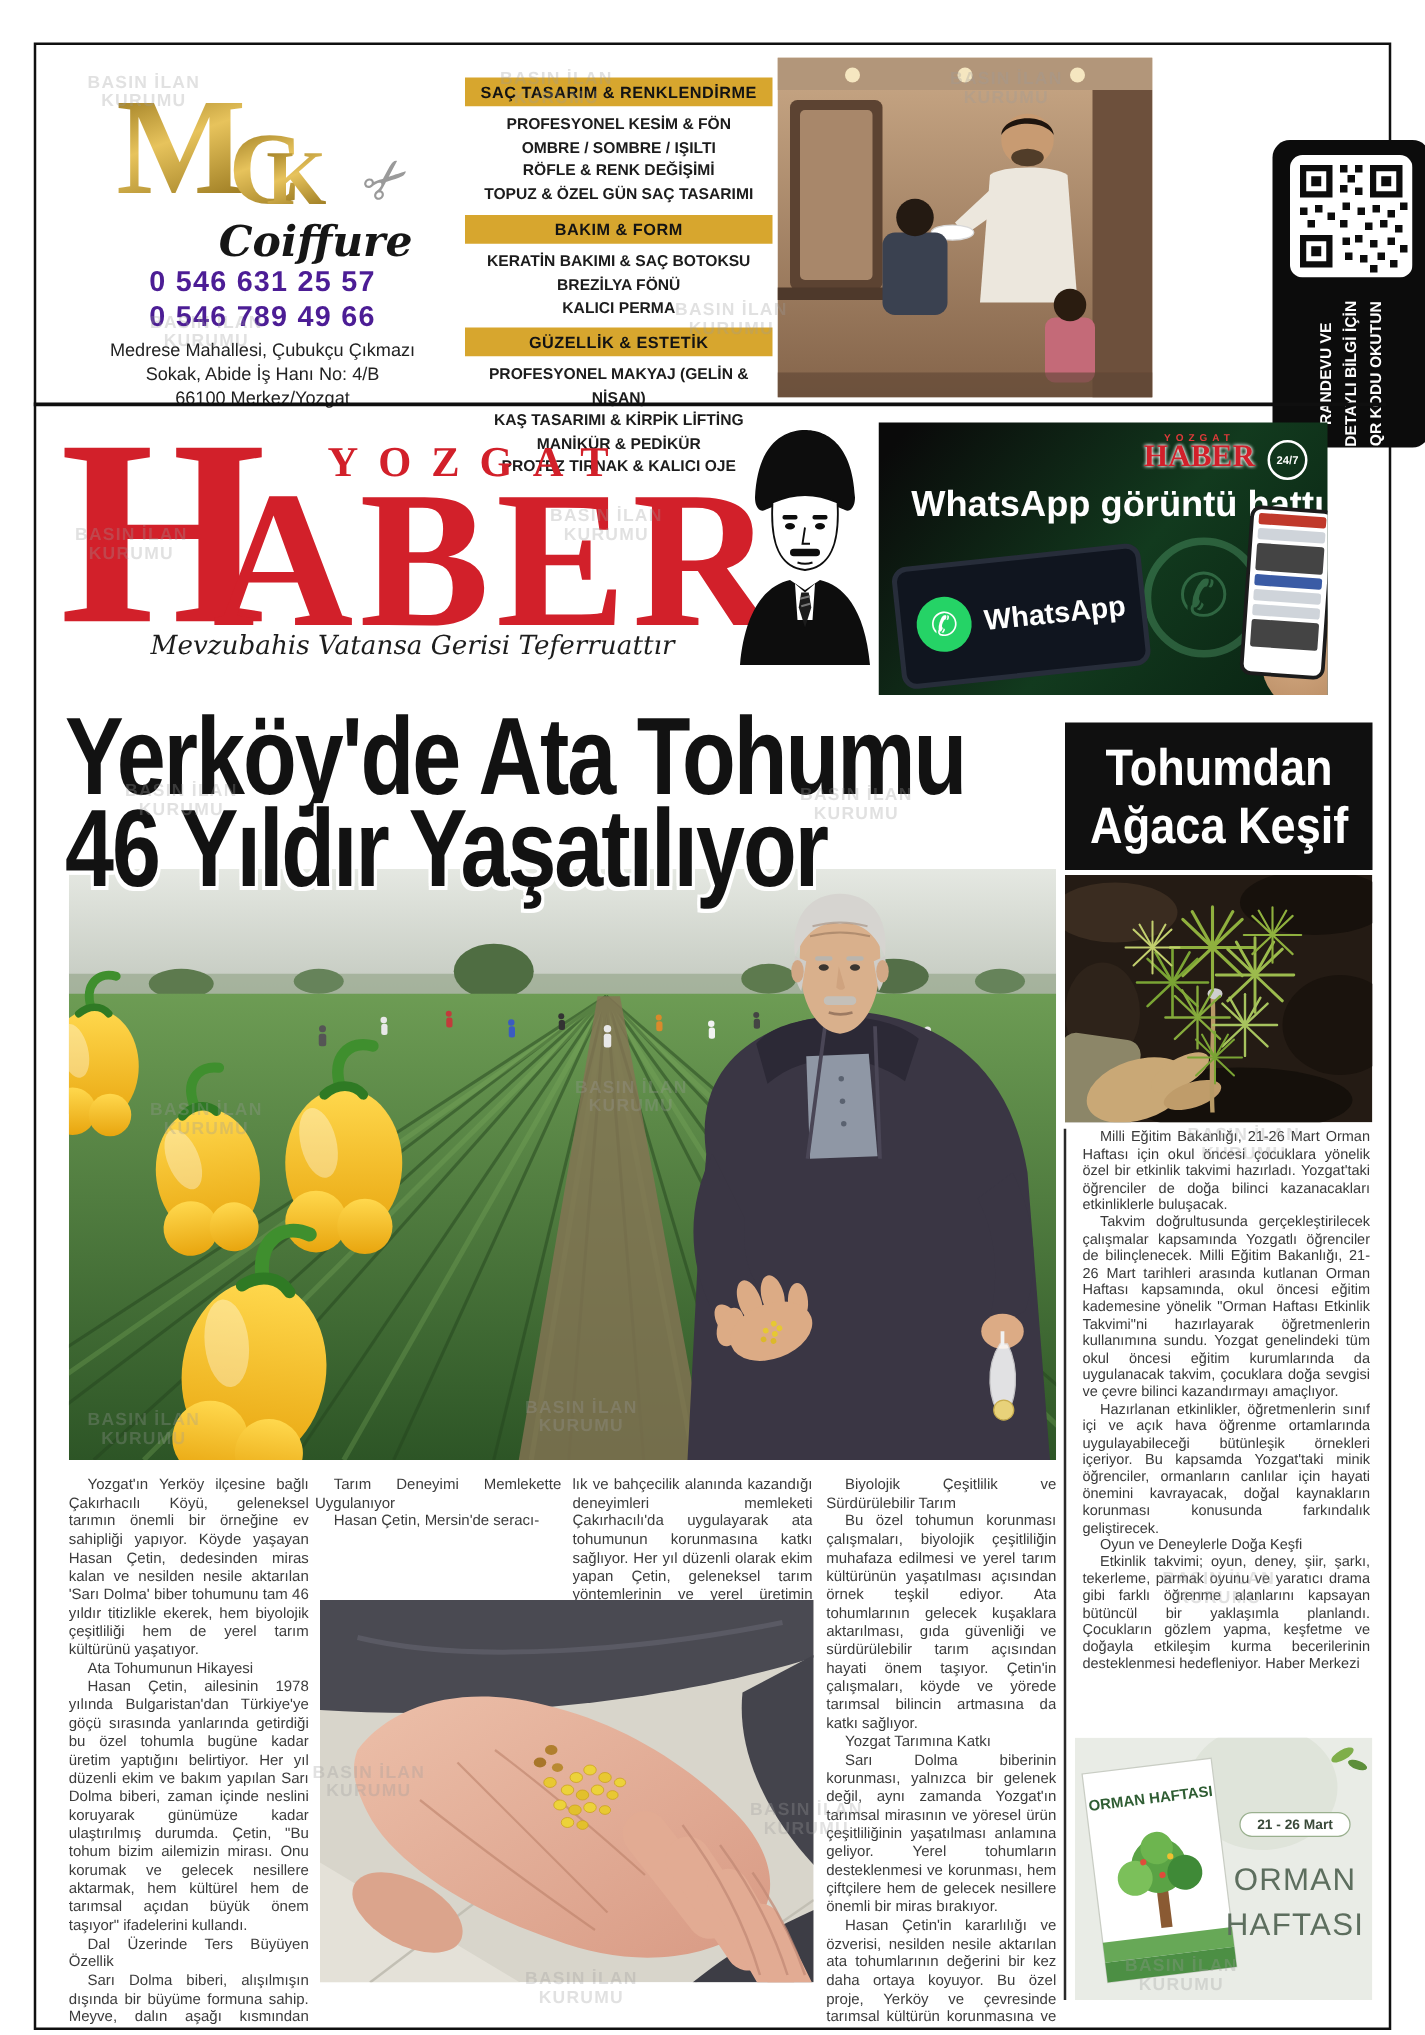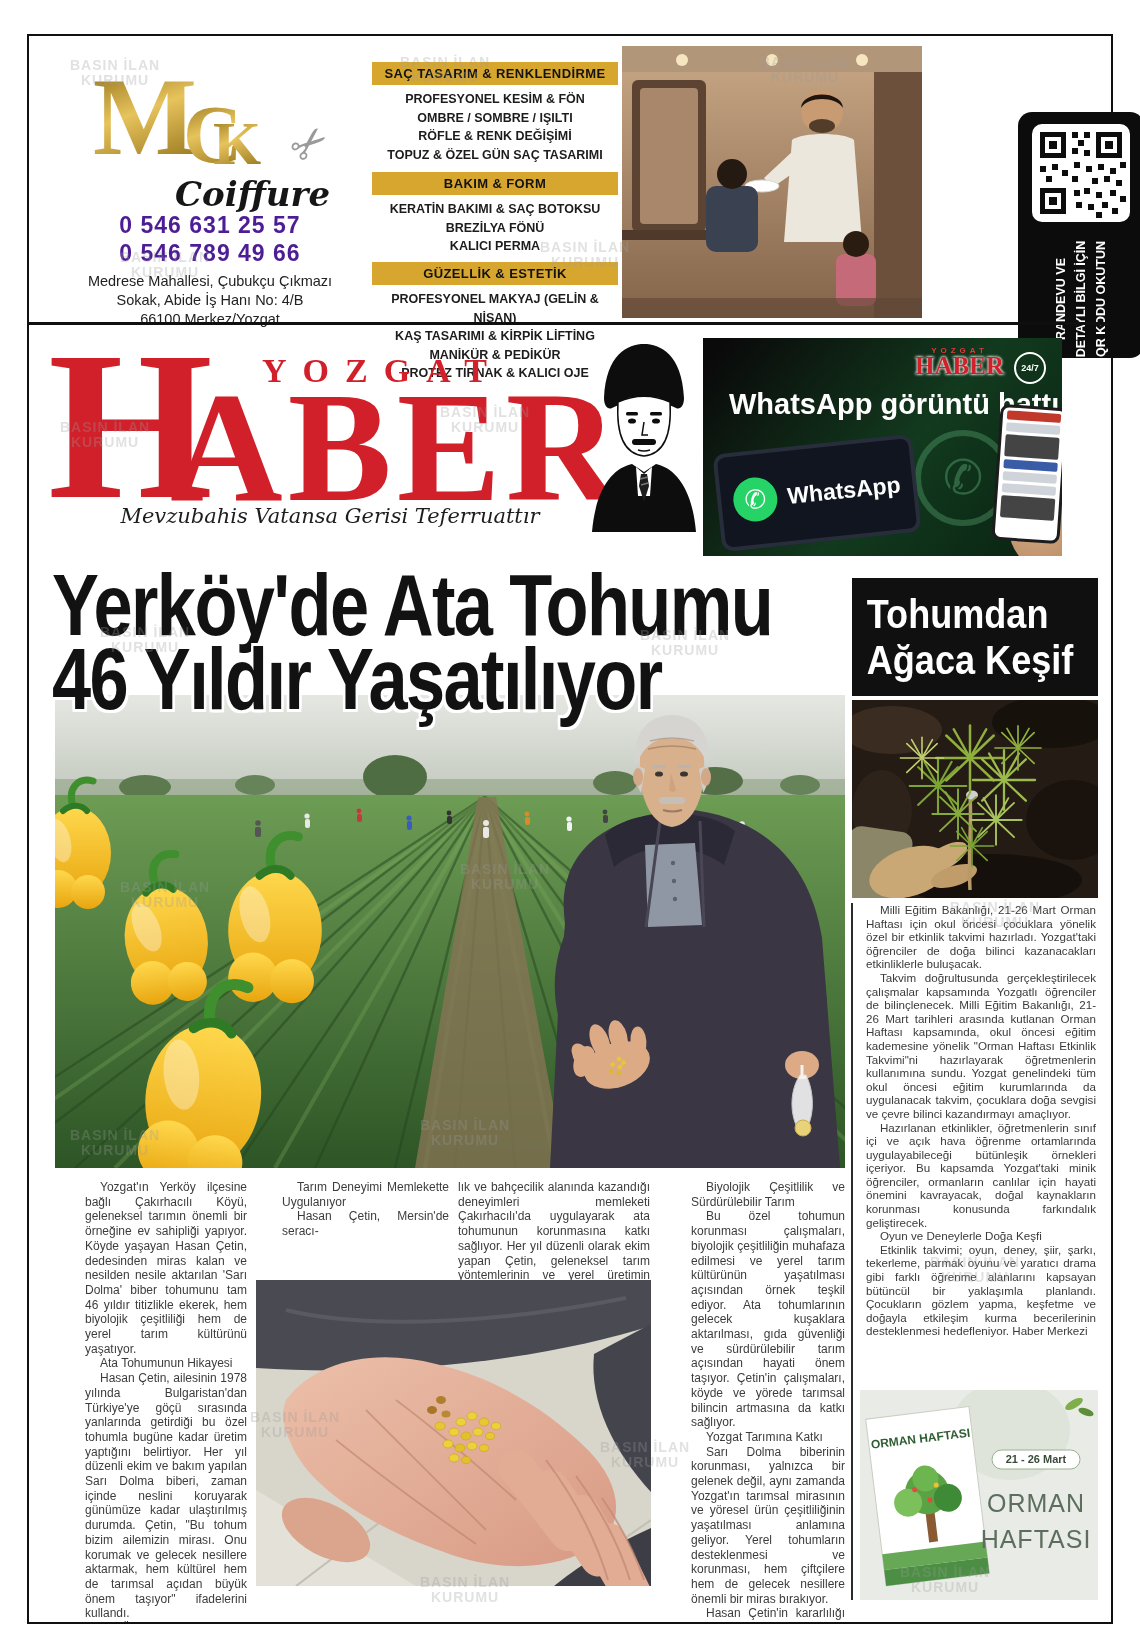--- a/index.html
+++ b/index.html
@@ -62,31 +62,31 @@
   .wa-phone2 .bar.red{background:#c0392b;}
   .wa-phone2 .bar.blue{background:#3a5ba5;}
   .wa-phone2 .bar.dark{background:#444;height:22px;}
   
   .hl{position:absolute;left:52px;z-index:6;font-weight:bold;color:#121212;
       font-size:88px;line-height:74px;letter-spacing:-2px;transform:scaleX(.8);
       transform-origin:left top;white-space:nowrap;}
   #hl2{text-shadow:3px 3px 0 #fff,-3px -3px 0 #fff,3px -3px 0 #fff,-3px 3px 0 #fff,0 3px 0 #fff,0 -3px 0 #fff,3px 0 0 #fff,-3px 0 0 #fff;}
   
   #side-title{left:852px;top:578px;width:246px;height:118px;background:#101010;z-index:2;
-      display:flex;flex-direction:column;justify-content:center;}
+      display:flex;flex-direction:column;align-items:center;justify-content:center;}
   #side-title div{color:#fff;font-weight:bold;font-size:41px;line-height:46px;
       transform:scaleX(.88);white-space:nowrap;}
   .vrule{left:851px;top:903px;width:2px;height:697px;background:#2a2a2a;}
   #side-text{left:866px;top:903px;width:230px;height:482px;overflow:hidden;}
   #side-text p{margin:0;font-size:11.6px;line-height:13.6px;text-align:justify;color:#3a3a3a;}
   #side-text p.ind{text-indent:14px;}
   
   .col{position:absolute;top:1180px;height:442px;overflow:hidden;}
   .col p{margin:0;font-size:12px;line-height:14.7px;text-align:justify;color:#3c3c3c;}
-  .col p.ind{text-indent:15px;margin-left:30px;}
+  .col p.ind{text-indent:15px;}
   .photo{position:absolute;overflow:hidden;}
   
   .orman-big{fill:#5d6e5e;font-family:"Liberation Sans",sans-serif;font-size:25px;letter-spacing:1px;}
 </style>
 </head>
 <body>
 
 <div id="page">
   <div class="abs" id="frame"></div>
 

